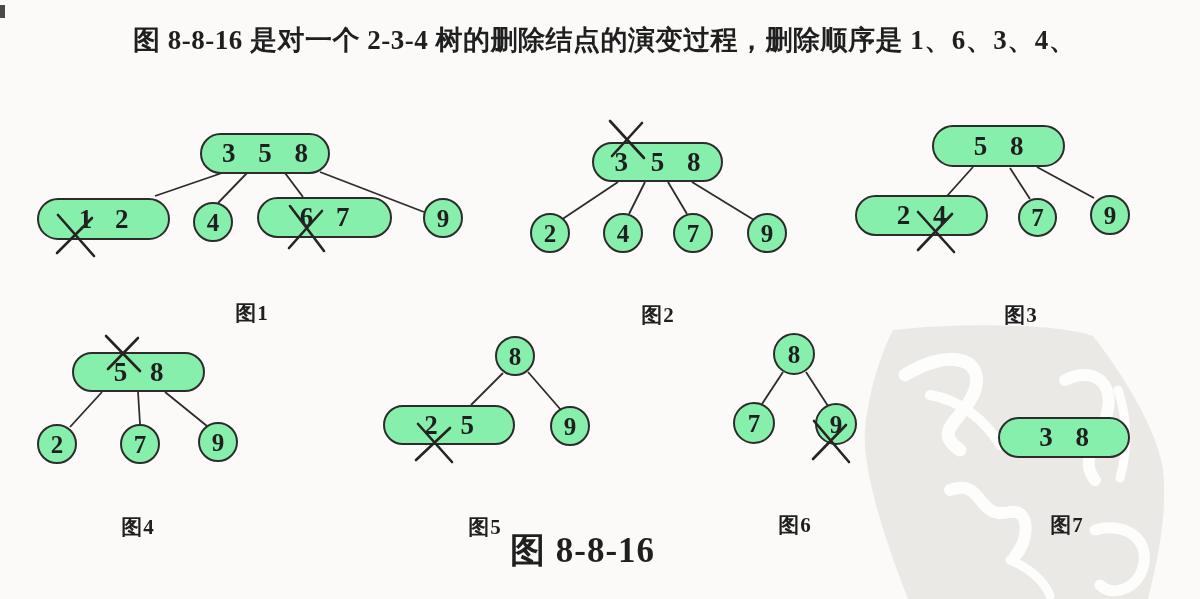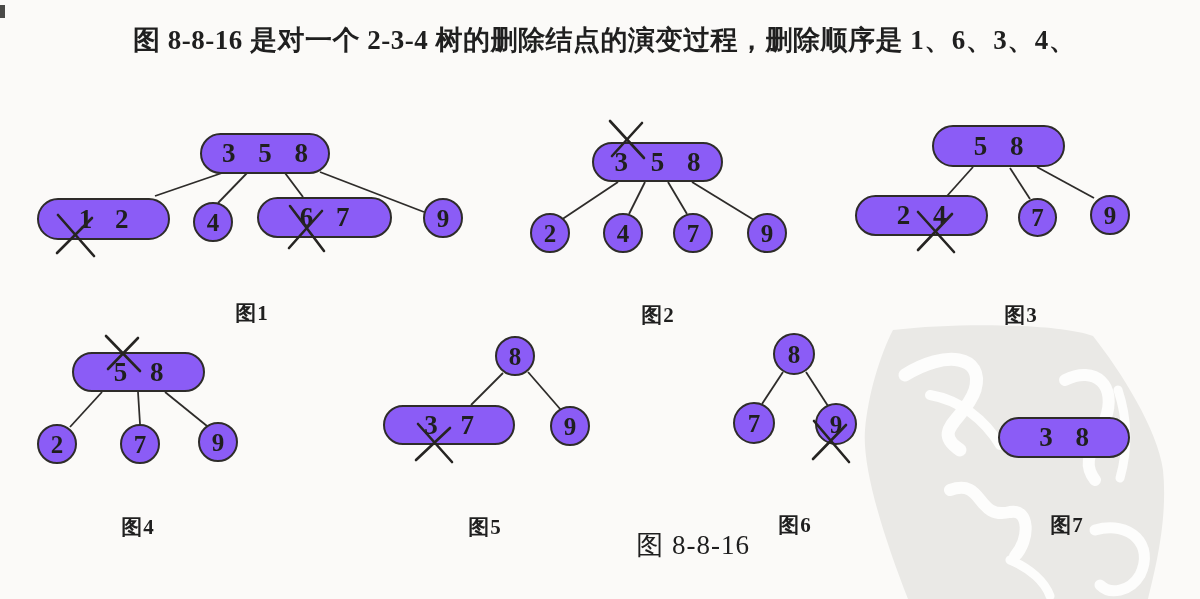--- a/index.html
+++ b/index.html
@@ -7,37 +7,37 @@
     position:relative; width:1200px; height:599px;
     background:#fbfaf8; overflow:hidden;
     font-family:"Liberation Serif","DejaVu Serif",serif;
     color:#1f1f1f;
   }
   .layer { position:absolute; left:0; top:0; width:1200px; height:599px; pointer-events:none; }
   .layer.under { z-index:1; }
   .layer.over  { z-index:3; }
   .node {
     position:absolute; z-index:2; box-sizing:border-box;
-    border:2px solid #2e2c2a; background:#8b5cf6;
+    border:2px solid #2e2c2a; background:#86efac;
     display:flex; align-items:center; justify-content:center;
     font-weight:bold; line-height:1;
   }
   .pill   { border-radius:22px; font-size:27px; word-spacing:16px; }
   .circle { border-radius:50%;  font-size:25px; }
   .fig-label {
     position:absolute; z-index:2; width:90px; text-align:center;
     font-size:21px; font-weight:bold; letter-spacing:1px;margin-top:25px;
   }
   .header-line {
     position:absolute; z-index:2; font-size:27px; font-weight:600;
     white-space:nowrap; letter-spacing:0.5px;
   }
   .main-caption {
-    position:absolute; z-index:2; width:240px; text-align:right;
-    font-size:27px; font-weight:normal; letter-spacing:1px;
+    position:absolute; z-index:2; width:240px; text-align:left;
+    font-size:35px; font-weight:bold; letter-spacing:1px;
   }
   .edge-stroke { stroke:#2e2c2a; stroke-width:1.8; }
   .x-stroke    { stroke:#262422; stroke-width:2.6; stroke-linecap:round; }
 </style>
 </head>
 <body>
 
 <div class="page">
 
   <svg class="layer under" viewBox="0 0 1200 599">
@@ -117,21 +117,21 @@
   <div class="node circle" style="left:1090px; top:195px; width:40px; height:40px;">9</div>
   <div class="fig-label" style="left:976px; top:276px;">图3</div>
 
   <div class="node pill" style="left:72px; top:352px; width:133px; height:40px;">5 8</div>
   <div class="node circle" style="left:37px; top:424px; width:40px; height:40px;">2</div>
   <div class="node circle" style="left:120px; top:424px; width:40px; height:40px;">7</div>
   <div class="node circle" style="left:198px; top:422px; width:40px; height:40px;">9</div>
   <div class="fig-label" style="left:93px; top:488px;">图4</div>
 
   <div class="node circle" style="left:495px; top:336px; width:40px; height:40px;">8</div>
-  <div class="node pill" style="left:383px; top:405px; width:132px; height:40px;">3 7</div>
+  <div class="node pill" style="left:383px; top:405px; width:132px; height:40px;">2 5</div>
   <div class="node circle" style="left:550px; top:406px; width:40px; height:40px;">9</div>
   <div class="fig-label" style="left:440px; top:488px;">图5</div>
 
   <div class="node circle" style="left:773px; top:333px; width:42px; height:42px;">8</div>
   <div class="node circle" style="left:733px; top:402px; width:42px; height:42px;">7</div>
   <div class="node circle" style="left:815px; top:403px; width:42px; height:42px;">9</div>
   <div class="fig-label" style="left:750px; top:486px;">图6</div>
 
   <div class="node pill" style="left:998px; top:417px; width:132px; height:41px;">3 8</div>
   <div class="fig-label" style="left:1022px; top:486px;">图7</div>

